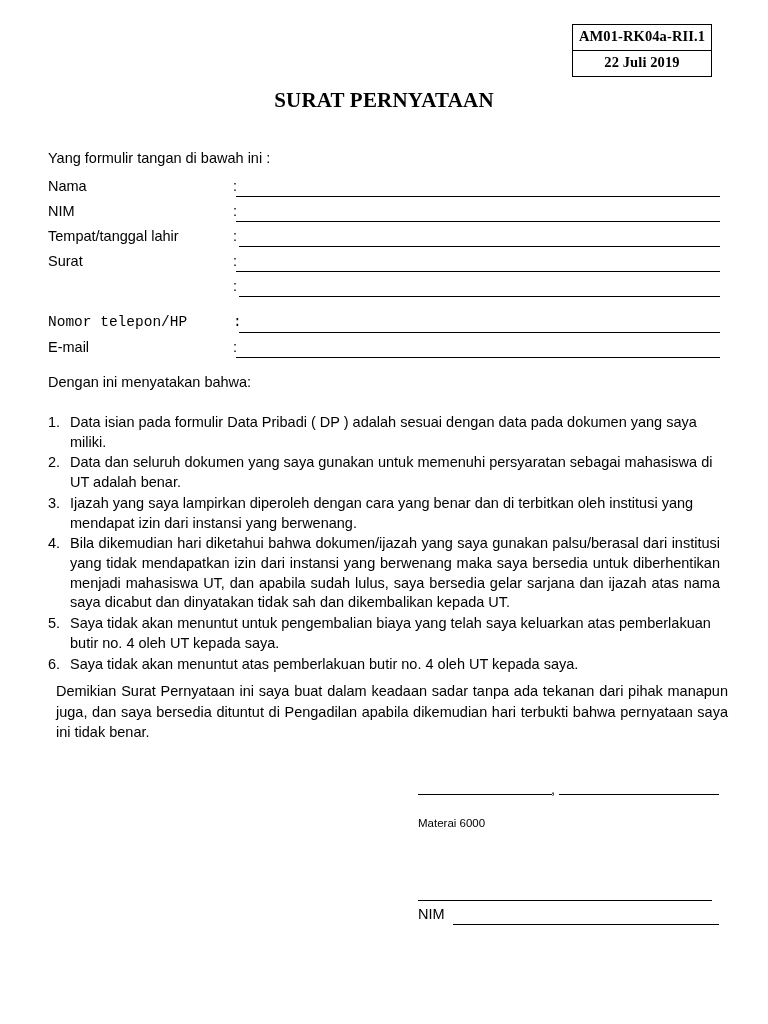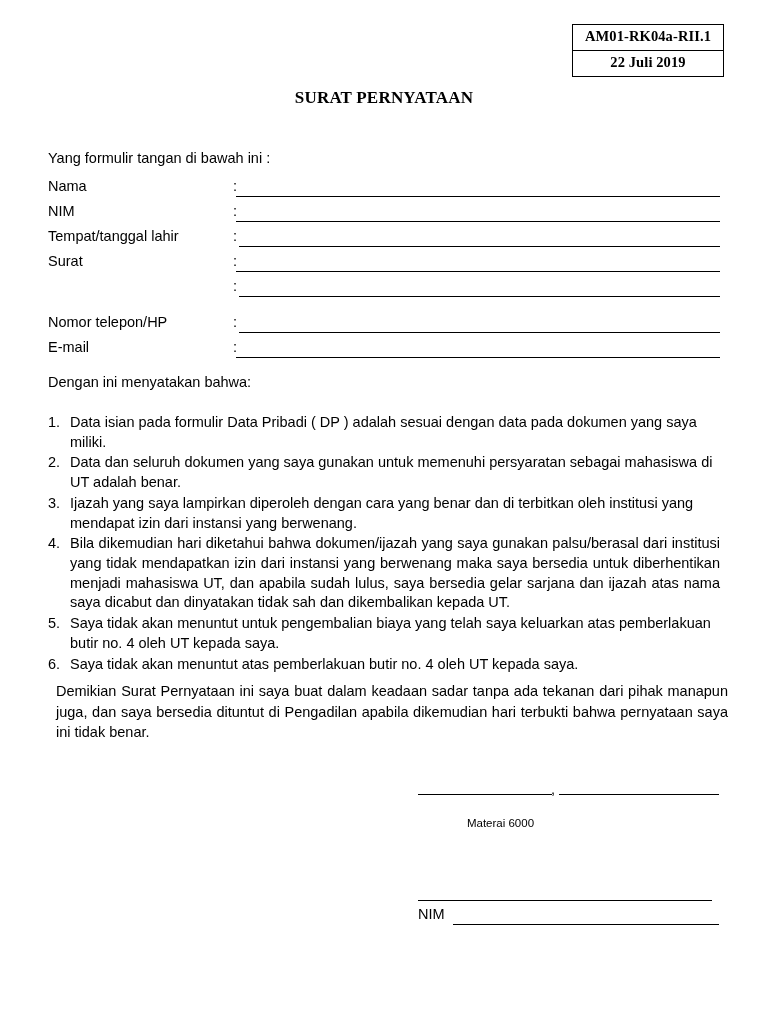--- a/index.html
+++ b/index.html
@@ -23,21 +23,21 @@
     width: 768px;
     height: 1024px;
     padding: 0;
   }
 
   
   .code-box {
     position: absolute;
     left: 572px;
     top: 24px;
-    width: 152px;
+    width: 140px;
     border: 1.5px solid #000;
     background: #fff;
   }
   .code-box .cell {
     text-align: center;
     font-family: "Liberation Serif", serif;
     font-weight: bold;
     font-size: 14.5px;
     letter-spacing: 0.1px;
     padding: 4px 2px 5px;
@@ -49,21 +49,21 @@
 
   
   .title-block {
     position: absolute;
     left: 48px;
     top: 86px;
     width: 672px;
     text-align: center;
     font-family: "Liberation Serif", serif;
     font-weight: bold;
-    font-size: 17px;
+    font-size: 21px;
     line-height: 1.42;
     letter-spacing: 0.2px;
   }
 
   
   .intro {
     position: absolute;
     left: 48px;
     top: 149px;
     font-size: 14.5px;
@@ -75,21 +75,21 @@
     position: absolute;
     left: 48px;
     top: 177px;
     width: 672px;
     text-align: right;
   }
   .field-row {
     position: relative;
     height: 25px;
   }
-  .field-row.gap-before { margin-top: 11px; }
+  .field-row.gap-before { margin-top: 11px; font-family: Liberation Mono, monospace; }
   .field-label {
     position: absolute;
     left: 0;
     top: 1px;
     font-size: 14.5px;
     white-space: nowrap;
   }
   .field-colon {
     position: absolute;
     left: 185px;
@@ -168,21 +168,21 @@
     top: 0px;
     font-size: 14.5px;
     line-height: 1;
   }
 
   .materai {
     position: absolute;
     left: 418px;
     top: 817px;
     width: 165px;
-    text-align: center;
+    text-align: left;
     font-size: 11.5px;
   }
 
   .sign-name-line {
     position: absolute;
     left: 418px;
     top: 900px;
     width: 294px;
     height: 0;
     border-bottom: 1.4px solid #000;

